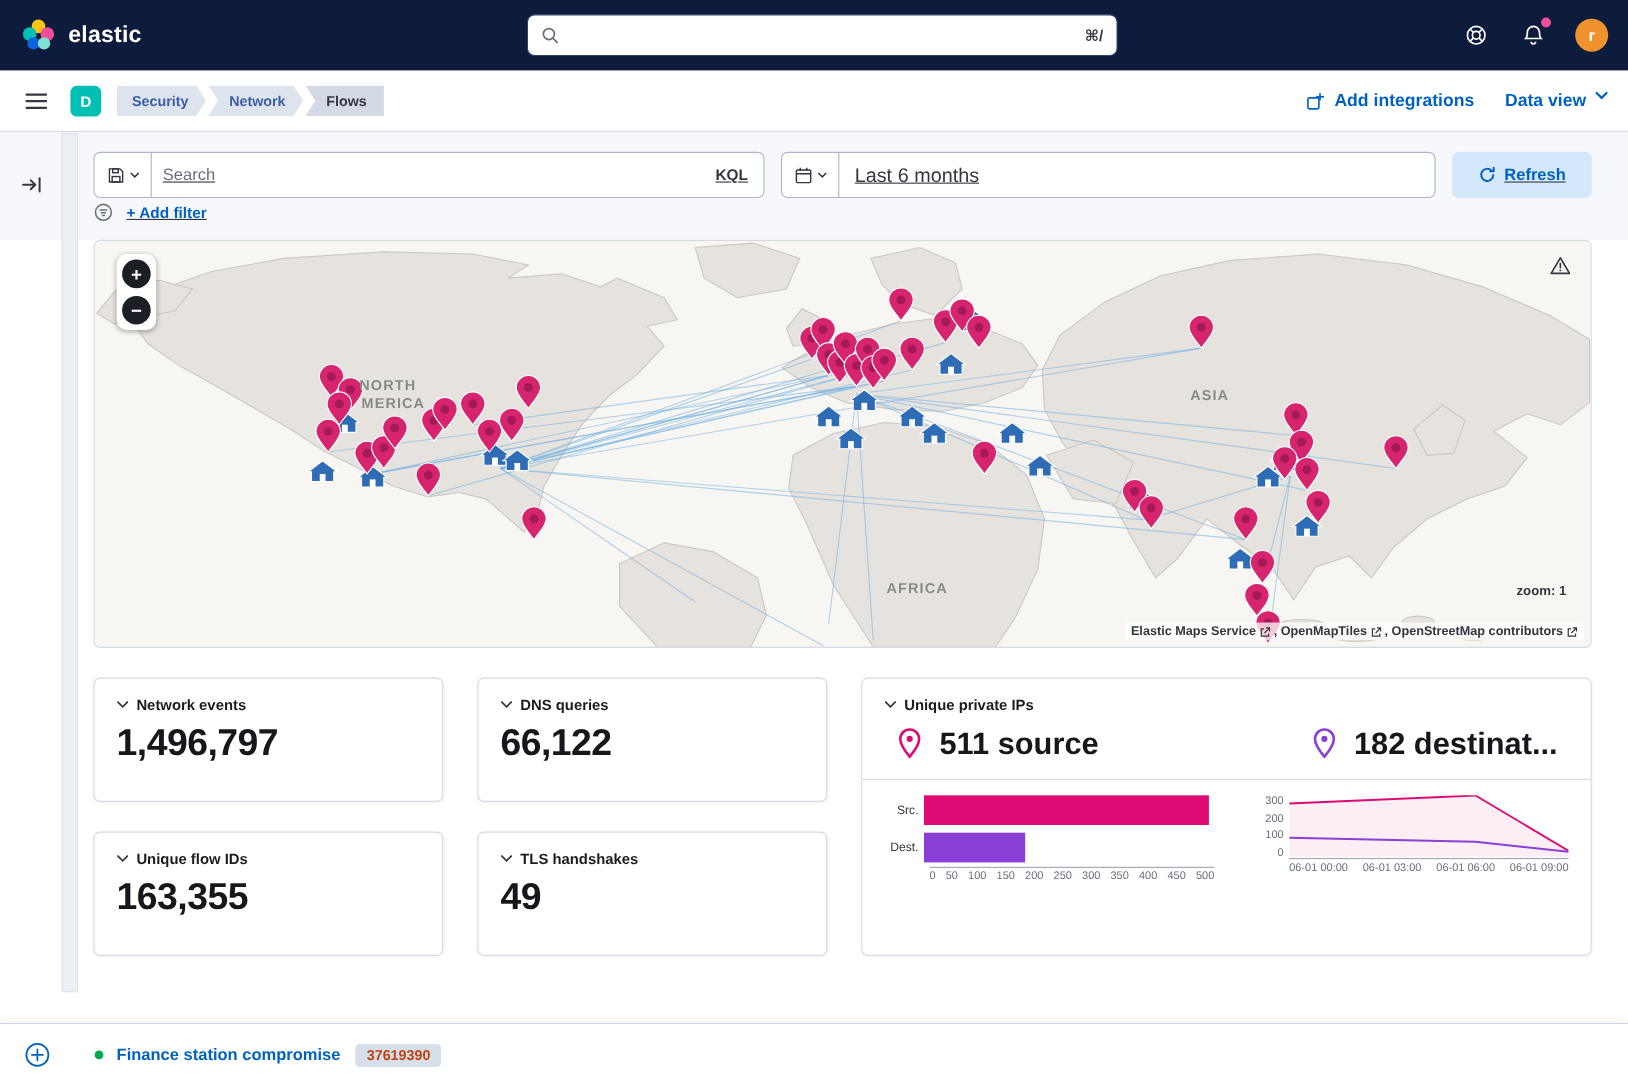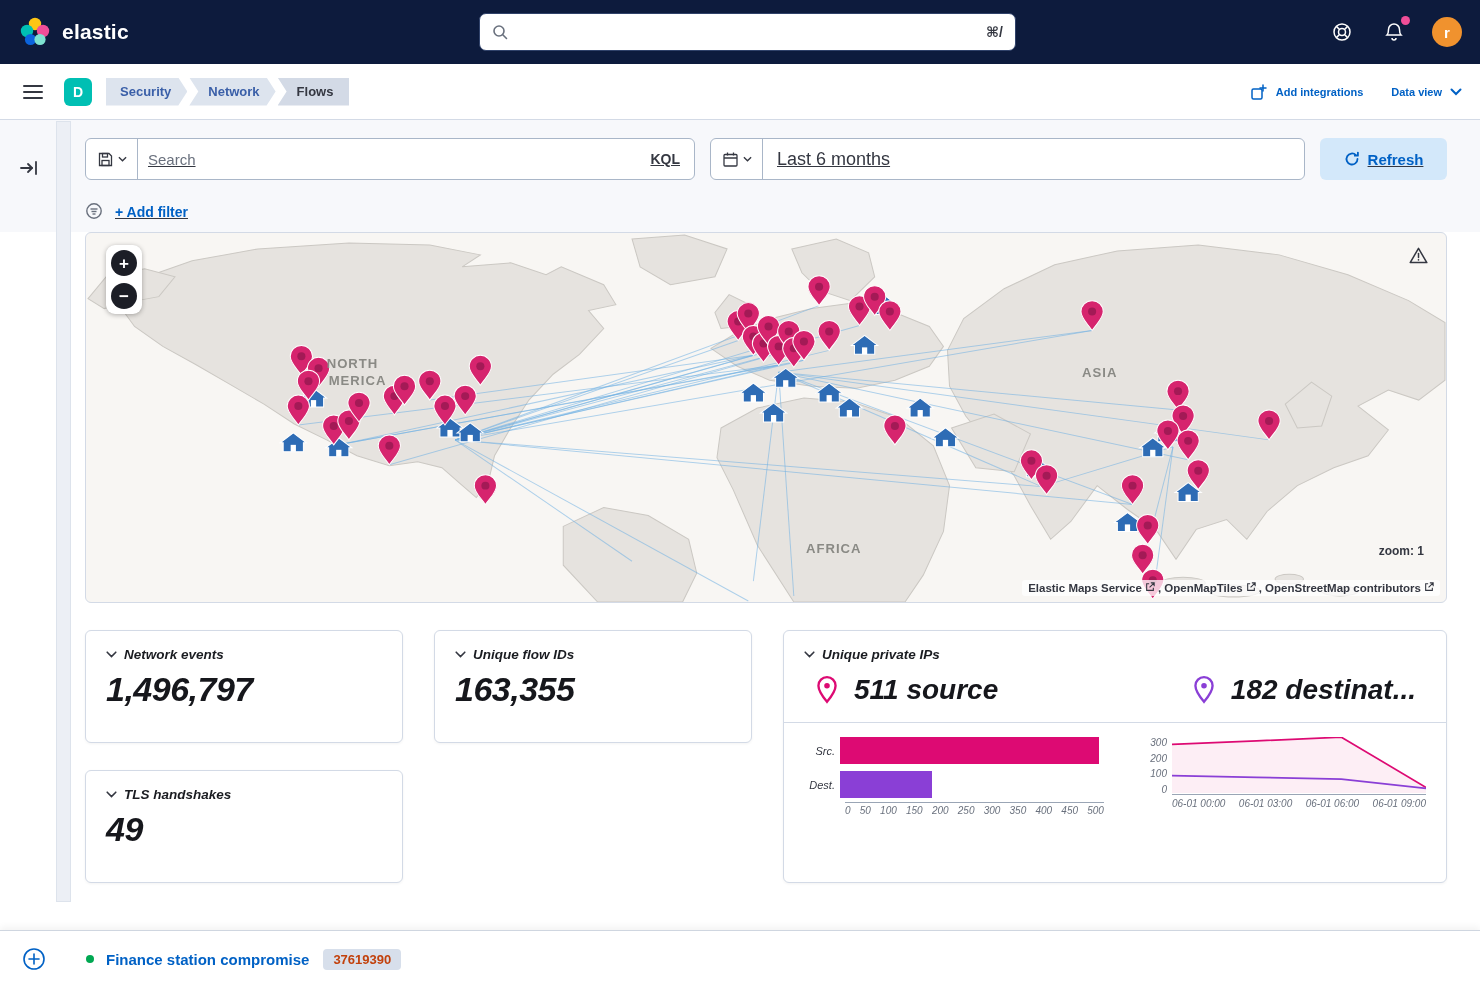--- a/index.html
+++ b/index.html
@@ -32,62 +32,62 @@
   .menu-btn { width:30px; height:30px; display:flex; align-items:center; justify-content:center; cursor:pointer; }
   .space-badge { width:28px; height:28px; border-radius:6px; background:#00bfb3; color:#fff; font-weight:700; font-size:14px;
                  display:flex; align-items:center; justify-content:center; margin-left:16px; cursor:pointer; }
   .crumbs { display:flex; align-items:center; gap:2px; margin-left:14px; }
   .crumb { height:28px; display:flex; align-items:center; background:#dde4ee; font-size:13px; font-weight:600;
            padding:0 16px 0 14px; color:#3a5fa8; cursor:pointer; }
   .crumb.first { clip-path:polygon(0 0,calc(100% - 9px) 0,100% 50%,calc(100% - 9px) 100%,0 100%); }
   .crumb.mid   { clip-path:polygon(0 0,calc(100% - 9px) 0,100% 50%,calc(100% - 9px) 100%,0 100%,9px 50%); padding-left:19px; }
   .crumb.last  { clip-path:polygon(0 0,100% 0,100% 100%,0 100%,9px 50%); padding-left:19px; color:#343741; background:#d3dae6; }
   .nav-right { margin-left:auto; display:flex; align-items:center; gap:28px; }
-  .nav-link { color:#0061c5; font-weight:700; font-size:11px; display:flex; align-items:center; gap:8px; cursor:pointer; }
+  .nav-link { color:#0061c5; font-weight:700; font-size:16px; display:flex; align-items:flex-start; gap:8px; cursor:pointer; }
 
   
   .querybar { background:#f7f8fb; padding:18px 33px 12px 85px; position:relative;text-decoration:underline; }
   .query-row { display:flex; gap:15px; }
   .search-box, .date-box { height:42px; background:#fff; border:1px solid #a9b6c8; border-radius:6px;
                            display:flex; align-items:center; overflow:hidden; }
   .search-box { width:610px; }
   .date-box { width:595px; }
   .seg { width:52px; height:100%; border-right:1px solid #a9b6c8; display:flex; align-items:center; justify-content:center; gap:4px; cursor:pointer; }
   .search-input { flex:1; border:none; outline:none; font-size:15px; padding:0 10px; color:#343741; background:transparent; }
   .search-input::placeholder { color:#69707d; }
   .kql { padding-right:14px; font-size:14px; font-weight:600; color:#343741; cursor:pointer; }
   .date-text { padding-left:14px; font-size:18px; color:#343741; cursor:pointer; }
   .refresh-btn { width:127px; height:42px; background:#d3e8fa; border:none; border-radius:6px; color:#0061c5;
                  font-weight:700; font-size:15px; display:flex; align-items:center; justify-content:center; gap:8px; cursor:pointer;
                  font-family:inherit; }
-  .filter-row { margin-top:14px; display:flex; align-items:flex-end; gap:12px; height:26px; }
+  .filter-row { display:flex; align-items:center; gap:12px; height:26px; }
   .add-filter { color:#0061c5; font-weight:600; font-size:14px; cursor:pointer; }
 
   .collapse-strip { position:absolute; left:56px; top:121px; width:15px; height:781px; background:#eceff5;
                     border:1px solid #dde3ec; z-index:5; cursor:pointer; }
   .expand-btn { position:absolute; left:20px; top:160px; z-index:6; cursor:pointer; }
 
   
   .map-panel { margin:0 33px 0 85px; height:371px; border:1px solid #d3dae6; border-radius:6px;
                background:#f8f6f3; position:relative; overflow:hidden; }
   .map-canvas { position:absolute; inset:0; width:100%; height:100%; }
   .map-label { font-size:13px; font-weight:700; fill:#8a8a85; letter-spacing:1px; }
   .zoom-ctrl { position:absolute; left:20px; top:12px; background:#fff; border-radius:9px;
                box-shadow:0 1px 5px rgba(0,0,0,.3); padding:5px; display:flex; flex-direction:column; gap:7px; z-index:4; }
   .zoom-btn { width:26px; height:26px; border-radius:50%; background:#1c1e26; color:#fff; border:none; cursor:pointer;
               font-size:17px; font-weight:700; line-height:1; display:flex; align-items:center; justify-content:center; font-family:inherit; }
   .warning-btn { position:absolute; right:18px; top:14px; z-index:4; cursor:pointer; }
   .zoom-label { position:absolute; right:22px; bottom:44px; font-size:12px; font-weight:700; color:#343741; z-index:4; }
   .attribution { position:absolute; right:6px; bottom:6px; font-size:11.5px; font-weight:700; color:#343741;
                  background:rgba(255,255,255,.75); padding:2px 6px; border-radius:3px;
-                 display:flex; align-items:flex-start; gap:3px; z-index:4; }
+                 display:flex; align-items:flex-end; gap:3px; z-index:4; }
 
   
   .stats-grid { margin:27px 33px 0 85px; display:grid; grid-template-columns:318px 318px 1fr;
-                column-gap:31px; row-gap:27px; grid-template-rows:113px 113px;font-style:italic; }
+                column-gap:31px; row-gap:27px; grid-template-rows:113px 113px; }
   .card { background:#fff; border:1px solid #d3dae6; border-radius:6px; padding:16px 20px 12px;
           box-shadow:0 1px 3px rgba(0,0,0,.05); }
   .card-title { display:flex; align-items:center; gap:7px; font-size:13.5px; font-weight:700; color:#1a1c21; cursor:pointer; }
   .card-value { font-size:34px; font-weight:700; color:#16171c; margin-top:8px; letter-spacing:-.5px; }
   .card-wide { grid-column:3; grid-row:1 / span 2; display:flex; flex-direction:column; padding-bottom:8px; }
   .ip-stats { display:flex; align-items:center; margin-top:12px; padding:0 10px; }
   .ip-stat { display:flex; align-items:center; gap:14px; font-size:28px; font-weight:700; color:#16171c; }
   .ip-stat.dest { margin-left:auto; }
   .divider { height:1px; background:#d3dae6; margin:16px -20px 0; }
 
@@ -608,20 +608,29 @@
   <div class="card">
     <div class="card-title">
       <svg width="11" height="7" viewBox="0 0 11 7" fill="none" stroke="#343741" stroke-width="1.6" stroke-linecap="round">
           <path d="M1.2 1.2L5.5 5.5l4.3-4.3"></path>
         </svg>
       <span>Network events</span>
     </div>
     <div class="card-value">1,496,797</div>
   </div>
 
+  <div class="card">
+    <div class="card-title">
+      <svg width="11" height="7" viewBox="0 0 11 7" fill="none" stroke="#343741" stroke-width="1.6" stroke-linecap="round">
+          <path d="M1.2 1.2L5.5 5.5l4.3-4.3"></path>
+        </svg>
+      <span>DNS queries</span>
+    </div>
+    <div class="card-value">66,122</div>
+  </div>
 
   <div class="card card-wide">
     <div class="card-title">
       <svg width="11" height="7" viewBox="0 0 11 7" fill="none" stroke="#343741" stroke-width="1.6" stroke-linecap="round">
           <path d="M1.2 1.2L5.5 5.5l4.3-4.3"></path>
         </svg>
       <span>Unique private IPs</span>
     </div>
 
     <div class="ip-stats">

